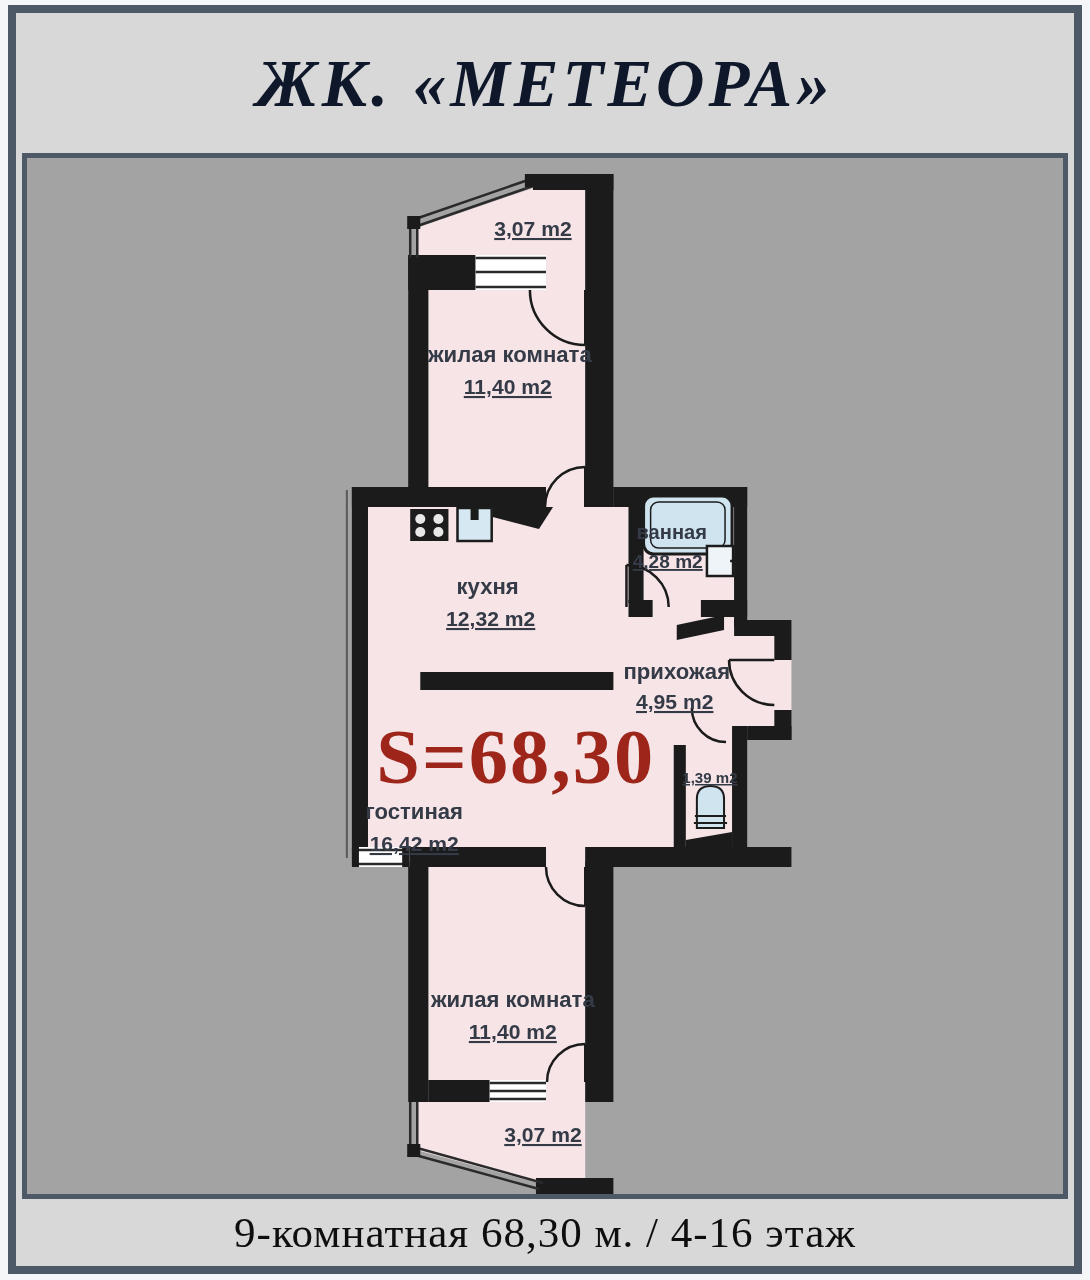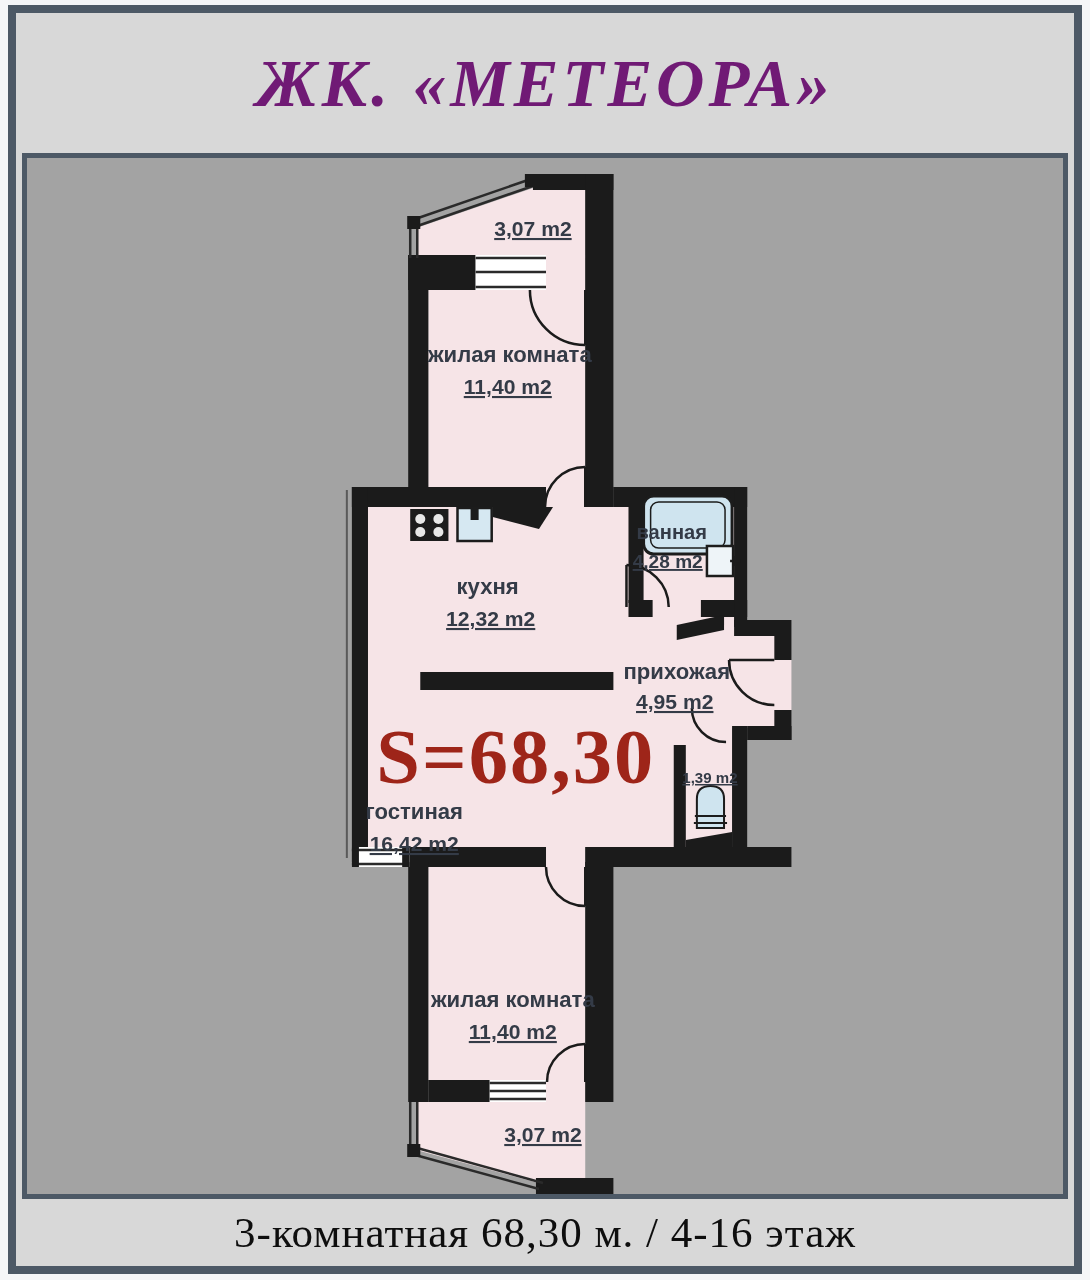--- a/index.html
+++ b/index.html
@@ -13,21 +13,21 @@
     position:absolute;left:8px;top:5px;width:1058px;height:1253px;
     border:8px solid #4d5966;background:#d8d8d8;
   }
   .header-band{
     height:140px;display:flex;align-items:center;justify-content:center;
     background:#d8d8d8;
   }
   .title{
     font-family:"Liberation Serif",serif;
     font-style:italic;font-weight:700;
-    font-size:67px;letter-spacing:4px;color:#701a75;
+    font-size:67px;letter-spacing:4px;color:#0f172a;
     white-space:nowrap;
   }
   .plan-wrap{
     margin:0 6px;height:1036px;
     border:5px solid #4d5966;
     background:#a3a3a3;position:relative;
   }
   .plan-wrap svg{display:block;width:100%;height:100%;}
   .footer-band{
     height:66px;display:flex;align-items:center;justify-content:center;
@@ -228,16 +228,16 @@
 
         <text x="483" y="849" class="lbl">жилая комната</text>
         <text x="483" y="881" class="sz">11,40 m2</text>
 
         <text x="513" y="984" class="sz">3,07 m2</text>
       </g>
     </svg>
   </div>
 
   <div class="footer-band">
-    <div class="footer-text">3-комнатная 68,30 м. / 4-16 этаж</div>
+    <div class="footer-text">9-комнатная 68,30 м. / 4-16 этаж</div>
   </div>
 
 </div>
 
 </body></html>

